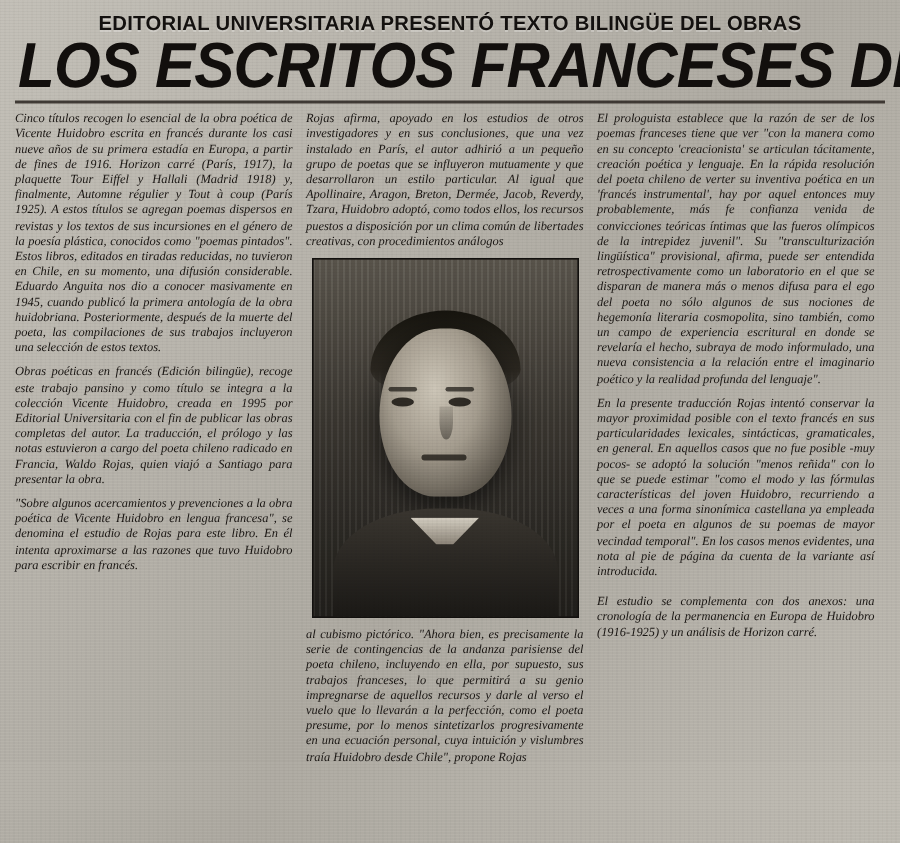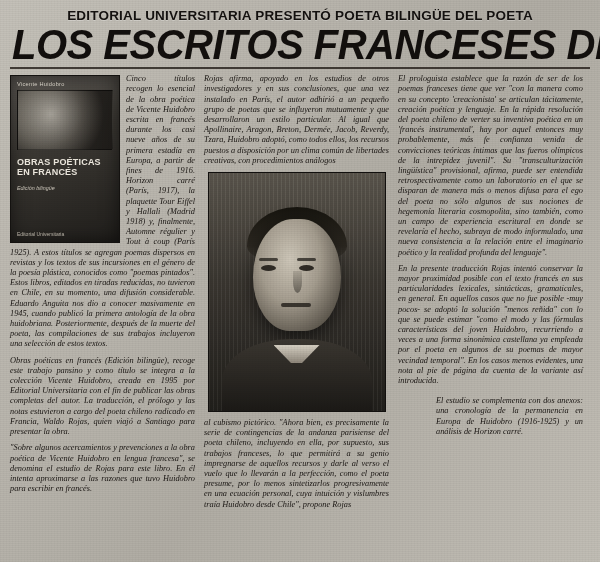--- a/index.html
+++ b/index.html
@@ -236,43 +236,36 @@
     left: 50%;
     bottom: 48px;
     width: 46px;
     height: 18px;
     margin-left: -23px;
     background: linear-gradient(180deg, #d5cfc2, #8d8579);
     clip-path: polygon(0 0, 100% 0, 62% 100%, 38% 100%);
   }
 
   
-  .col .lastblock { margin-top: 10px; margin-left: 38px; }
+  .col .lastblock { margin-top: 10px; }
 </style>
 </head>
 <body>
 
 <div class="page">
 
-  <div class="kicker">EDITORIAL UNIVERSITARIA PRESENTÓ POETA BILINGÜE DEL POETA</div>
+  <div class="kicker">EDITORIAL UNIVERSITARIA PRESENTÓ TEXTO BILINGÜE DEL OBRAS</div>
 
   <div class="headline">LOS ESCRITOS FRANCESES DE HUIDOBRO</div>
 
   <div class="rule"></div>
 
   <div class="columns">
 
     <div class="col">
-      <div class="cover">
-        <div class="cv-top">Vicente Huidobro</div>
-        <div class="cv-art"></div>
-        <div class="cv-title">OBRAS POÉTICAS EN FRANCÉS</div>
-        <div class="cv-sub">Edición bilingüe</div>
-        <div class="cv-foot">Editorial Universitaria</div>
-      </div>
       <p class="para">Cinco títulos recogen lo esencial de la obra poética de Vicente Huidobro escrita en francés durante los casi nueve años de su primera estadía en Europa, a partir de fines de 1916. Horizon carré (París, 1917), la plaquette Tour Eiffel y Hallali (Madrid 1918) y, finalmente, Automne régulier y Tout à coup (París 1925). A estos títulos se agregan poemas dispersos en revistas y los textos de sus incursiones en el género de la poesía plástica, conocidos como "poemas pintados". Estos libros, editados en tiradas reducidas, no tuvieron en Chile, en su momento, una difusión considerable. Eduardo Anguita nos dio a conocer masivamente en 1945, cuando publicó la primera antología de la obra huidobriana. Posteriormente, después de la muerte del poeta, las compilaciones de sus trabajos incluyeron una selección de estos textos.</p>
       <p class="para">Obras poéticas en francés (Edición bilingüe), recoge este trabajo pansino y como título se integra a la colección Vicente Huidobro, creada en 1995 por Editorial Universitaria con el fin de publicar las obras completas del autor. La traducción, el prólogo y las notas estuvieron a cargo del poeta chileno radicado en Francia, Waldo Rojas, quien viajó a Santiago para presentar la obra.</p>
       <p class="para">"Sobre algunos acercamientos y prevenciones a la obra poética de Vicente Huidobro en lengua francesa", se denomina el estudio de Rojas para este libro. En él intenta aproximarse a las razones que tuvo Huidobro para escribir en francés.</p>
     </div>
 
     <div class="col">
       <p class="para">Rojas afirma, apoyado en los estudios de otros investigadores y en sus conclusiones, que una vez instalado en París, el autor adhirió a un pequeño grupo de poetas que se influyeron mutuamente y que desarrollaron un estilo particular. Al igual que Apollinaire, Aragon, Breton, Dermée, Jacob, Reverdy, Tzara, Huidobro adoptó, como todos ellos, los recursos puestos a disposición por un clima común de libertades creativas, con procedimientos análogos</p>
       <div class="portrait">
         <div class="bg"></div>
         <div class="hair"></div>

